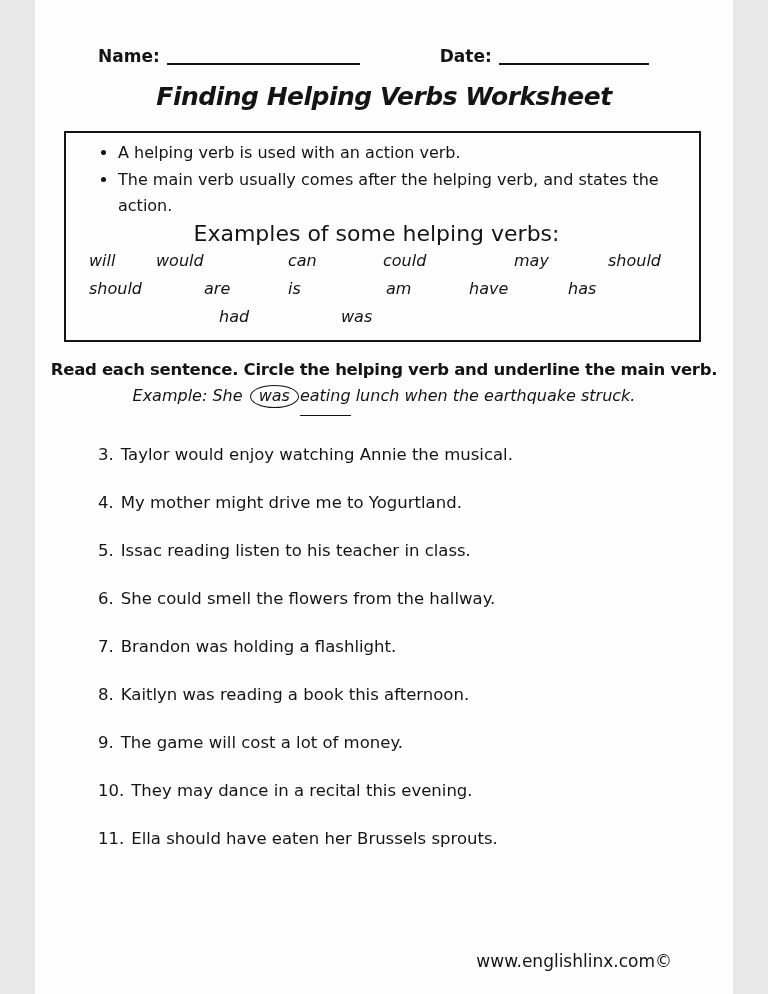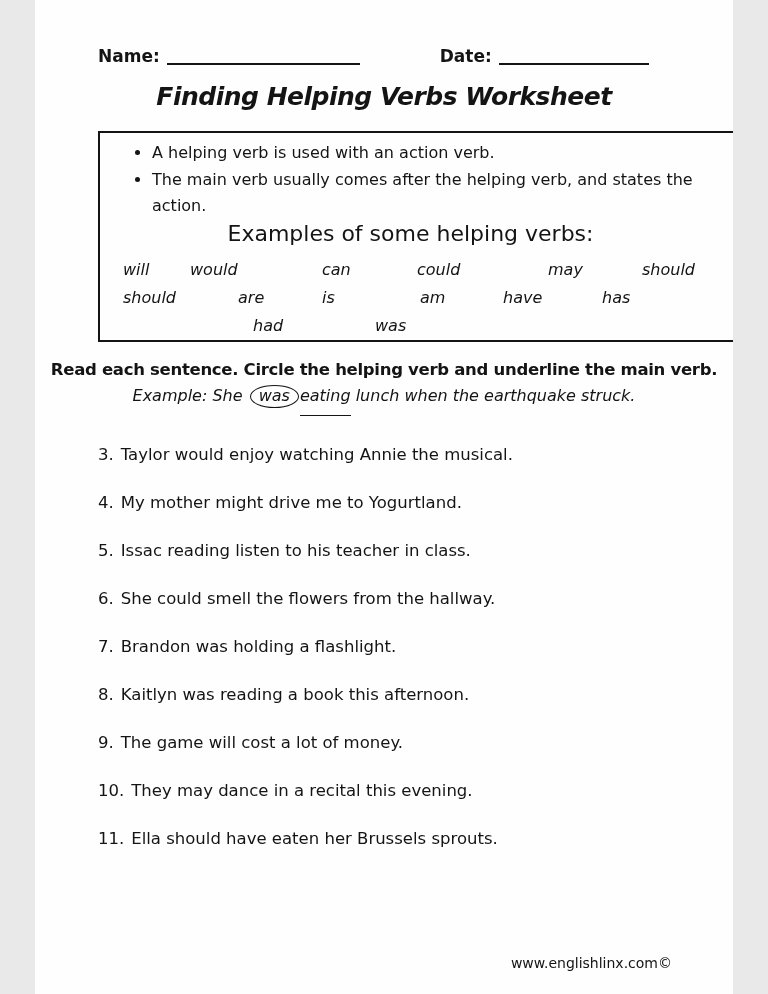--- a/index.html
+++ b/index.html
@@ -42,21 +42,21 @@
     text-align: center;
     font-size: 25px;
     font-weight: 700;
     letter-spacing: -0.5px;
     font-style: italic;
   }
 
   
   .info-box {
     box-sizing: border-box;
-    margin: 20px 0 0 63px;
+    margin: 20px 0 0 29px;
     width: 637px;
     border: 2px solid #141414;
     padding: 6px 22px 8px 10px;
   }
   .info-box ul {
     margin: 0;
     padding-left: 42px;
   }
   .info-box li {
     font-size: 16px;
@@ -67,21 +67,21 @@
     text-align: center;
     font-size: 22px;
     line-height: 28px;
   }
   .verb-row {
     position: relative;
     height: 28px;
     font-style: italic;
     font-size: 16px;
   }
-  .verb-row span { position: absolute; top: 12px; }
+  .verb-row span { position: absolute; top: 3px; }
 
   
   .directions {
     margin-top: 18px;
     text-align: center;
     font-size: 16.5px;
     font-weight: 700;
     letter-spacing: -0.3px;
   }
   .example-line {
@@ -112,21 +112,21 @@
     font-size: 16.5px;
     line-height: 21px;
   }
   .sentence-number { margin-right: 7px; }
 
   
   .footer {
     position: absolute;
     right: 61px;
     bottom: 23px;
-    font-size: 14px;
+    font-size: 17px;
     margin-left: 22px;
   }
 </style>
 </head>
 <body>
 
 <div class="page">
 
   <div class="header-row">
     <span>Name:</span><span class="blank-line name-line"></span><span class="date-group">Date:</span><span class="blank-line date-line"></span>

